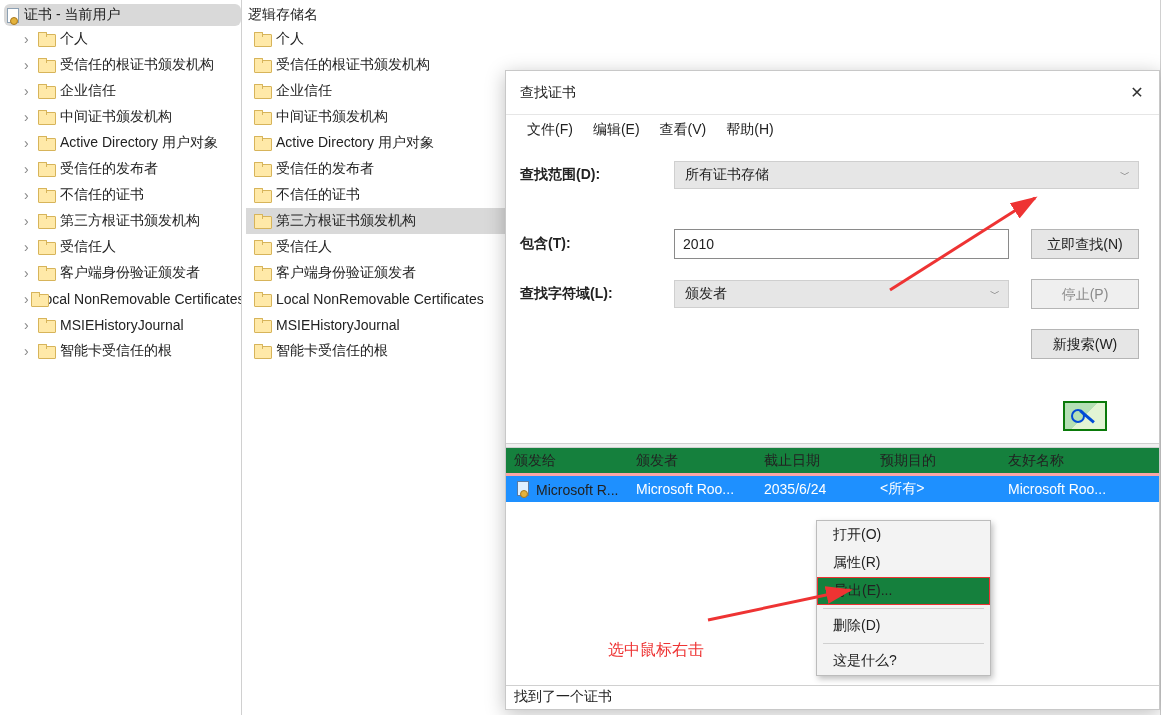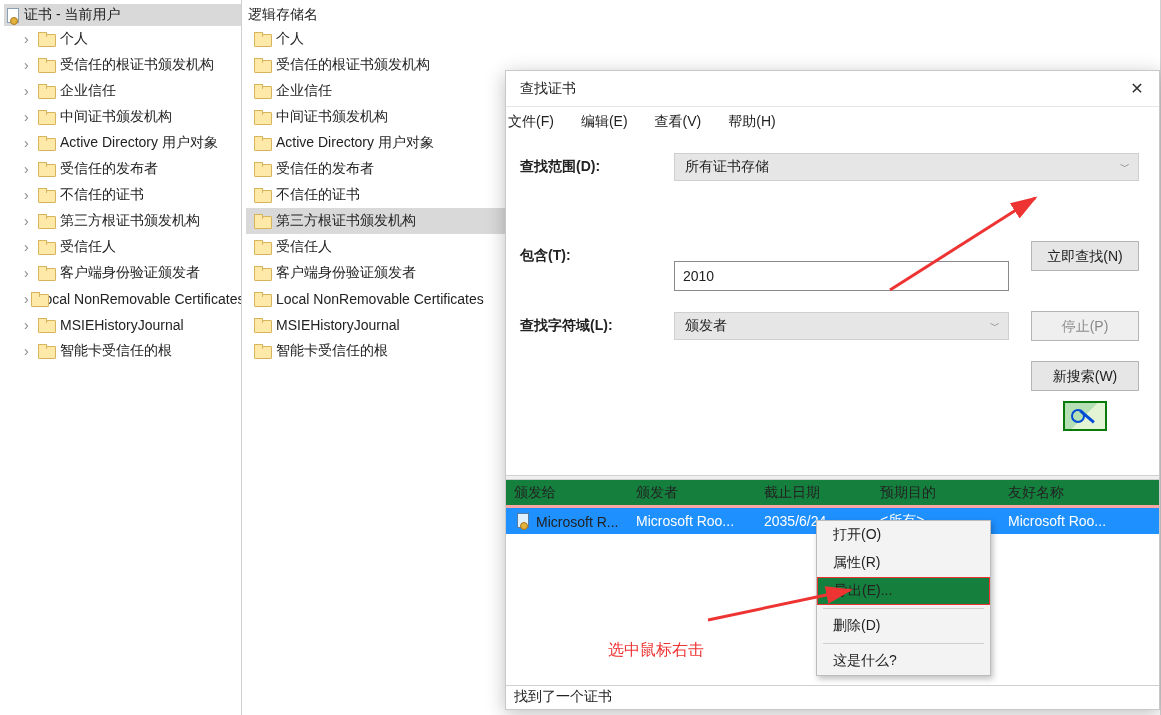--- a/index.html
+++ b/index.html
@@ -2,48 +2,48 @@
 <html><head>
 <meta charset="utf-8">
 <style>
 *{box-sizing:border-box;margin:0;padding:0;font-family:"Microsoft YaHei","Segoe UI",Tahoma,Arial,sans-serif;font-size:14px;color:#222;}
 body{width:1161px;height:715px;overflow:hidden;background:#fff;position:relative;}
 .outer{display:flex;width:100%;height:100%;}
 .pane{height:100%;border-right:1px solid #d0d0d0;overflow:hidden;}
 .pane-left{width:242px;flex:none;}
 .pane-right{flex:1;position:relative;}
 .tree{padding:4px 0 4px 4px;}
-.tree-root{display:flex;align-items:center;height:22px;padding:0 18px 0 0;background:#d9d9d9;}
+.tree-root{display:flex;align-items:center;height:22px;padding:0 18px 0 0;background:#d9d9d9;border-radius:6px;}
 .tree-root .ico{margin-right:4px;}
 .tree-item{display:flex;align-items:center;height:26px;padding-left:6px;white-space:nowrap;}
 .tree-item.level1{padding-left:20px;}
 .tree-item .arrow{width:12px;display:inline-block;color:#888;margin-right:2px;}
 .ico-folder{display:inline-block;width:16px;height:14px;margin-right:6px;position:relative;}
 .ico-folder::before{content:"";position:absolute;left:0;top:2px;width:16px;height:11px;background:#ffe9a8;border:1px solid #d7b45a;border-radius:1px;}
 .ico-folder::after{content:"";position:absolute;left:0;top:0;width:7px;height:4px;background:#ffe9a8;border:1px solid #d7b45a;border-bottom:none;border-radius:1px 1px 0 0;}
 .ico-cert{display:inline-block;width:16px;height:14px;margin-right:6px;position:relative;}
 .ico-cert::before{content:"";position:absolute;left:3px;top:0;width:10px;height:13px;background:#fff;border:1px solid #8ca0b3;}
 .ico-cert::after{content:"";position:absolute;left:6px;top:9px;width:6px;height:6px;border-radius:50%;background:#e3b23c;border:1px solid #a8781c;}
 .header-label{padding:6px 0 4px 6px;height:26px;}
 .list2{padding:0 0 0 4px;}
 .list2 .row{display:flex;align-items:center;height:26px;padding-left:8px;white-space:nowrap;}
 .list2 .row.selected{background:#d9d9d9;}
 
 
 .dialog{position:absolute;left:505px;top:70px;width:655px;height:640px;background:#fff;border:1px solid #c8c8c8;box-shadow:0 4px 18px rgba(0,0,0,.25);}
-.dlg-title{display:flex;align-items:center;justify-content:space-between;height:36px;padding:0 8px 0 14px;border-bottom:1px solid #e6e6e6;}
+.dlg-title{display:flex;align-items:center;justify-content:space-between;height:44px;padding:0 8px 0 14px;border-bottom:1px solid #e6e6e6;}
 .dlg-close{width:28px;height:22px;text-align:center;line-height:22px;font-size:16px;color:#333;}
-.dlg-menu{display:flex;gap:27px;padding:6px 2px 10px;}
+.dlg-menu{display:flex;gap:20px;padding:6px 21px 10px;}
 .dlg-menu span{cursor:default;}
 .dlg-body{padding:2px 20px 8px 14px;}
 .form-row{display:flex;align-items:center;margin:10px 0 20px 0;}
 .label-col{width:154px;font-weight:bold;}
 .combo{display:flex;align-items:center;justify-content:space-between;height:28px;background:#e6e6e6;border:1px solid #cfcfcf;padding:0 8px 0 10px;flex:1;}
 .combo .chev{color:#666;font-size:10px;}
-.textbox{height:30px;border:1px solid #8a8a8a;padding:0 8px;flex:1;margin-top:40px;}
+.textbox{height:30px;border:1px solid #8a8a8a;padding:0 8px;flex:1;}
 .btn{width:108px;height:30px;background:#e6e6e6;border:1px solid #b5b5b5;text-align:center;line-height:28px;margin-left:22px;}
 .btn.disabled{color:#8a8a8a;background:#efefef;}
 .stamp{position:absolute;right:52px;top:330px;width:44px;height:30px;border:2px solid #0a7a0a;background:linear-gradient(135deg,#b4e0b4 0 50%,#e2f4d4 50% 100%);}
 .stamp::after{content:"";position:absolute;left:6px;top:6px;width:10px;height:10px;border:2px solid #004bd6;border-radius:50%;}
 .stamp::before{content:"";position:absolute;left:13px;top:12px;width:18px;height:3px;background:#004bd6;transform:rotate(40deg);}
 
 .split{height:5px;background:#f0f0f0;border-top:1px solid #d0d0d0;border-bottom:1px solid #d0d0d0;margin-top:56px;}
 .grid{position:relative;}
 .grid-head{display:flex;height:28px;background:#15803d;border-bottom:3px solid #fca5a5;}
 .grid-head div{padding:4px 8px;border-right:1px solid transparent;}

